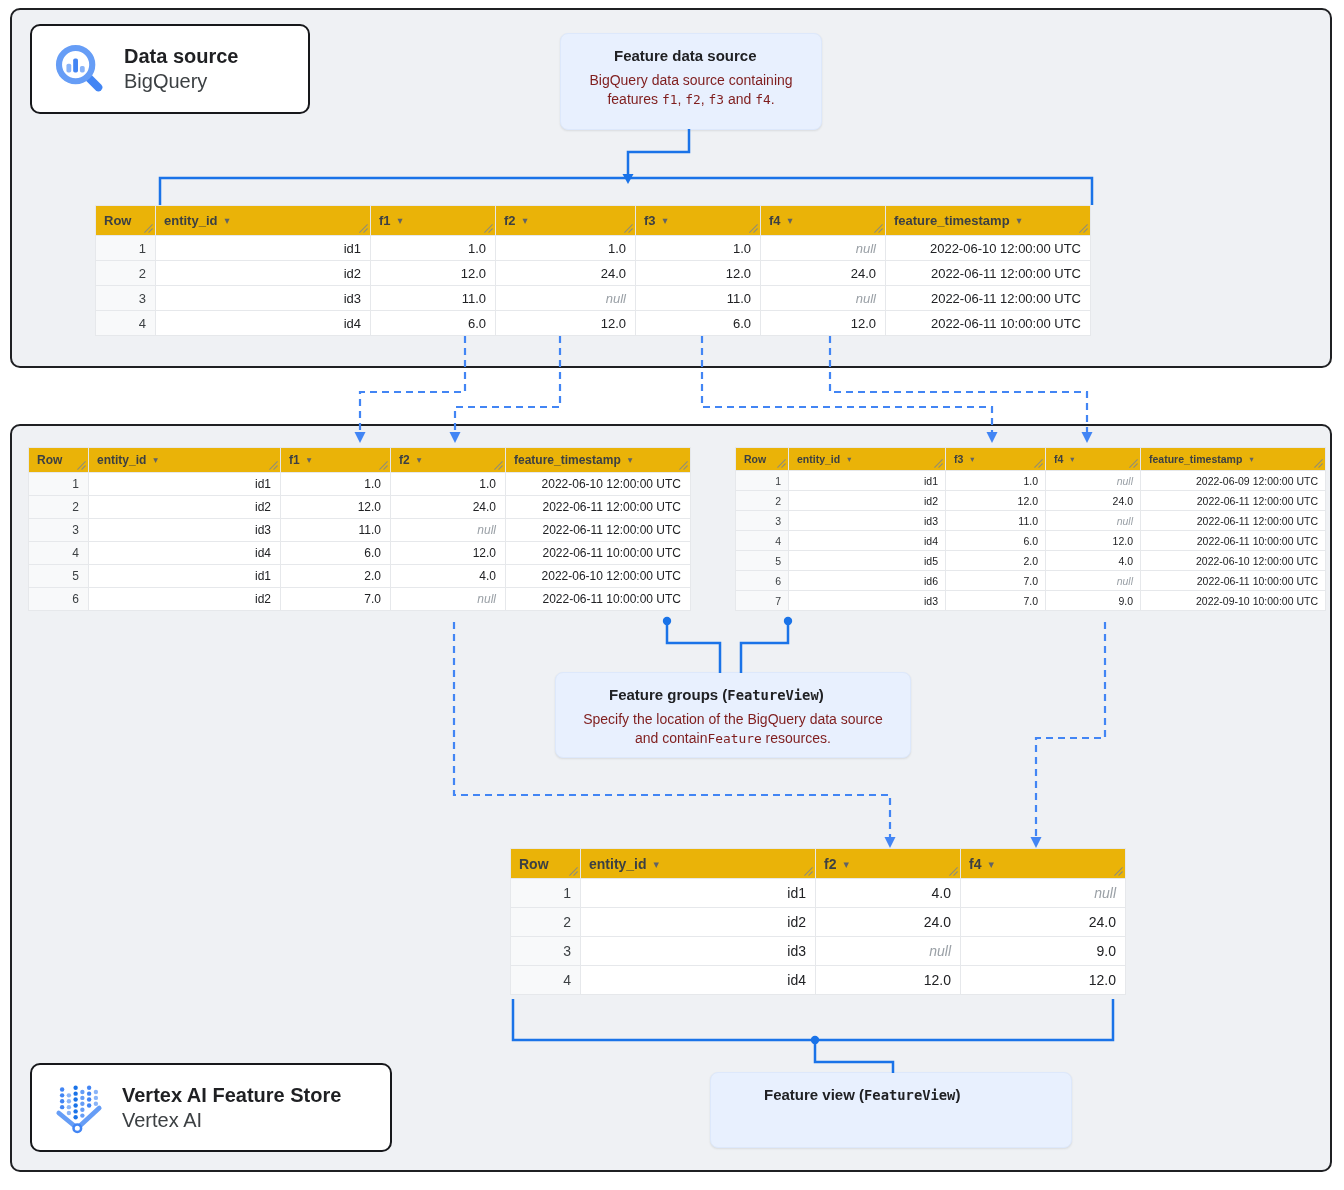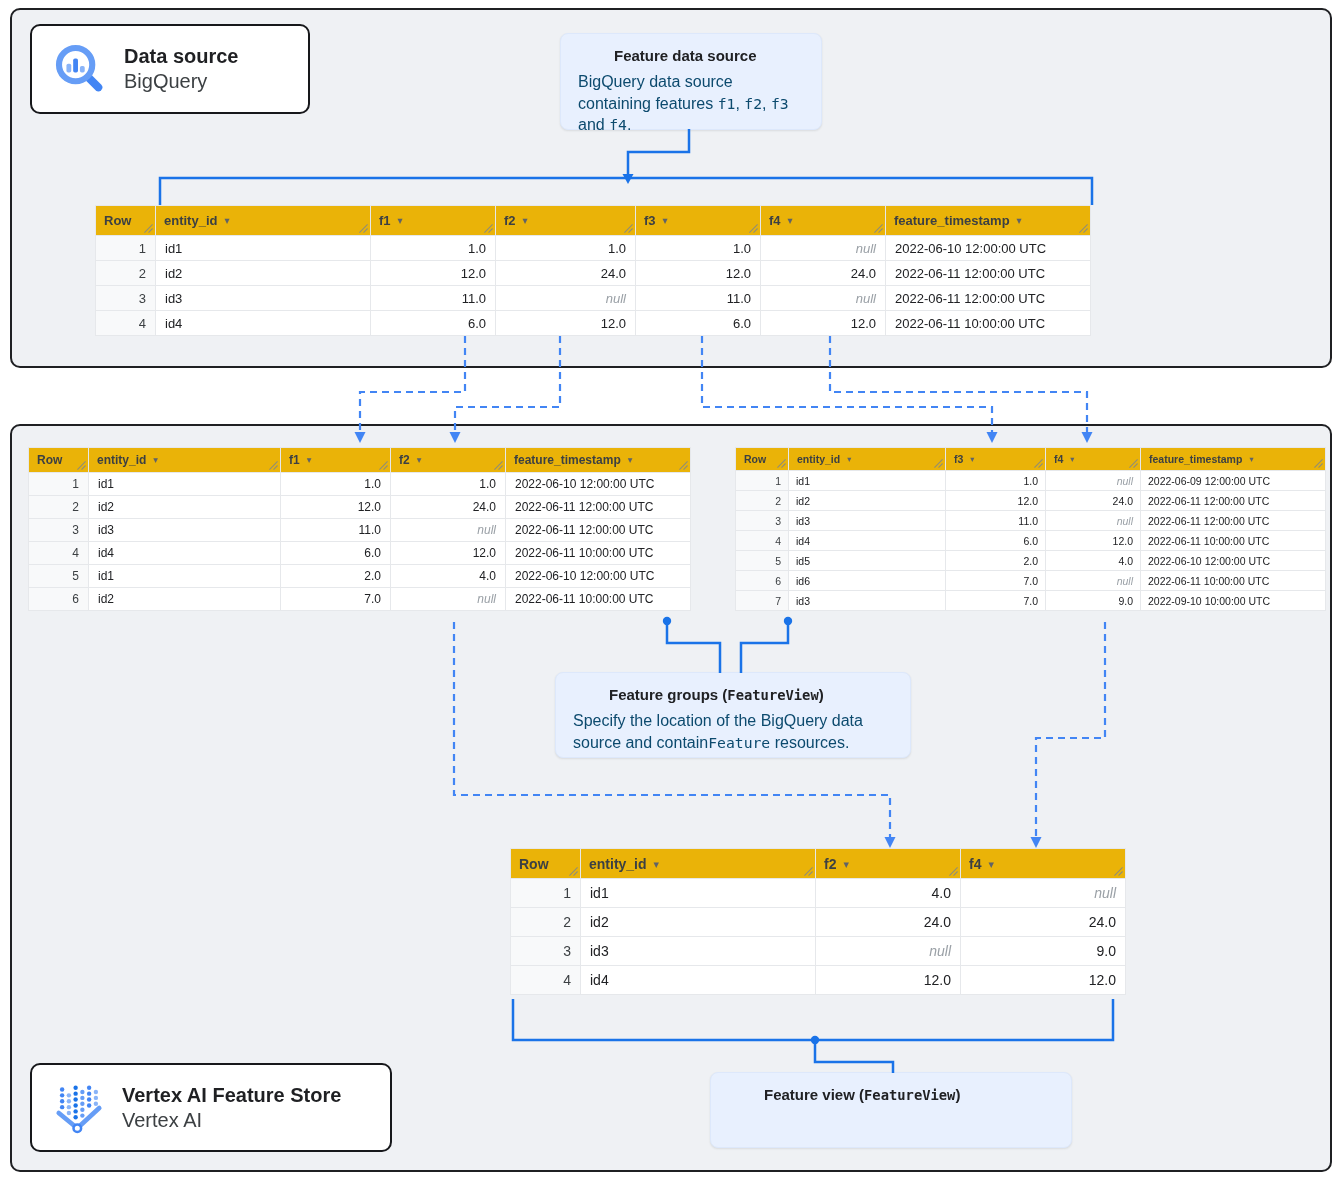--- a/index.html
+++ b/index.html
@@ -27,33 +27,33 @@
   .idbox-sub{font-size:20px;color:#3c4043;}
   .idbox-icon{display:inline-flex;}
 
   
   .callout{position:absolute;background:var(--callout-bg);border:1px solid #dde8fb;border-radius:8px;
            padding:13px 17px;z-index:2;box-shadow:0 1px 2px rgba(60,64,67,.12);}
   #co-fds{left:560px;top:33px;width:262px;height:97px;}
   #co-groups{left:555px;top:672px;width:356px;height:86px;}
   #co-view{left:710px;top:1072px;width:362px;height:76px;}
   .co-title{font-size:15px;font-weight:700;color:#202124;margin-bottom:7px;margin-left:36px;}
-  .co-body{font-size:16px;color:#0c4a6e;line-height:1.35;}
+  .co-body{font-size:14px;color:#7f1d1d;line-height:1.35;text-align:center;}
   .mono{font-family:"DejaVu Sans Mono","Liberation Mono",monospace;font-size:0.92em;}
 
   
   .tbl{position:absolute;z-index:2;}
   .tbl table{border-collapse:collapse;table-layout:fixed;background:#fff;border:1px solid #d7dadd;}
   .tbl th,.tbl td{border:1px solid #e6e8eb;overflow:hidden;white-space:nowrap;}
   .tbl th{background:#eab308;font-weight:600;color:#3c4043;text-align:left;position:relative;
           padding:3px 16px 3px 8px;}
   .tbl td{color:#202124;padding:2px 9px;background:#fff;}
   .tbl td.c-rownum{background:#f8f9fa;color:#3c4043;}
   .c-rownum,.c-num{text-align:right;}
-  .c-text,.c-ts{text-align:left;}
+  .c-text,.c-ts{text-align:right;}
   .null-val{font-style:italic;color:#9aa0a6;}
   .sort-arrow{color:#5f6368;font-size:0.78em;margin-left:7px;position:relative;top:-1px;}
   .resize-handle{position:absolute;right:2px;bottom:2px;line-height:0;opacity:.85;}
 
   #tbl-source{left:95px;top:205px;}
   #tbl-source th{height:30px;font-size:13px;}
   #tbl-source td{height:25px;font-size:13px;}
 
   #tbl-group1{left:28px;top:447px;}
   #tbl-group1 th{height:25px;font-size:12px;}

